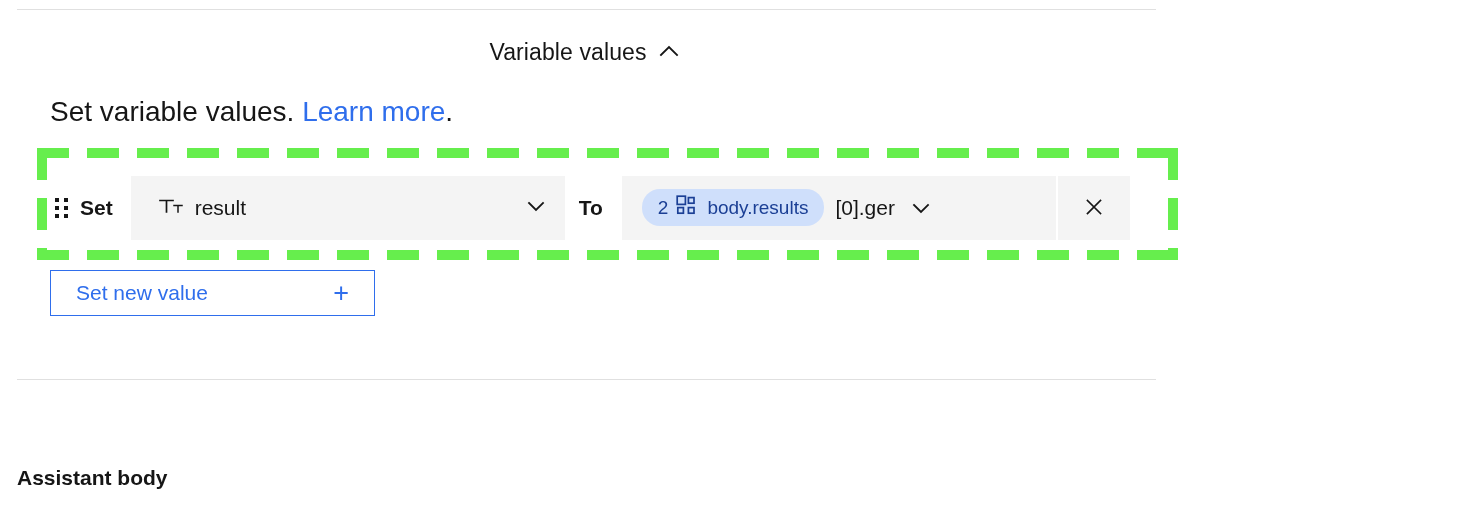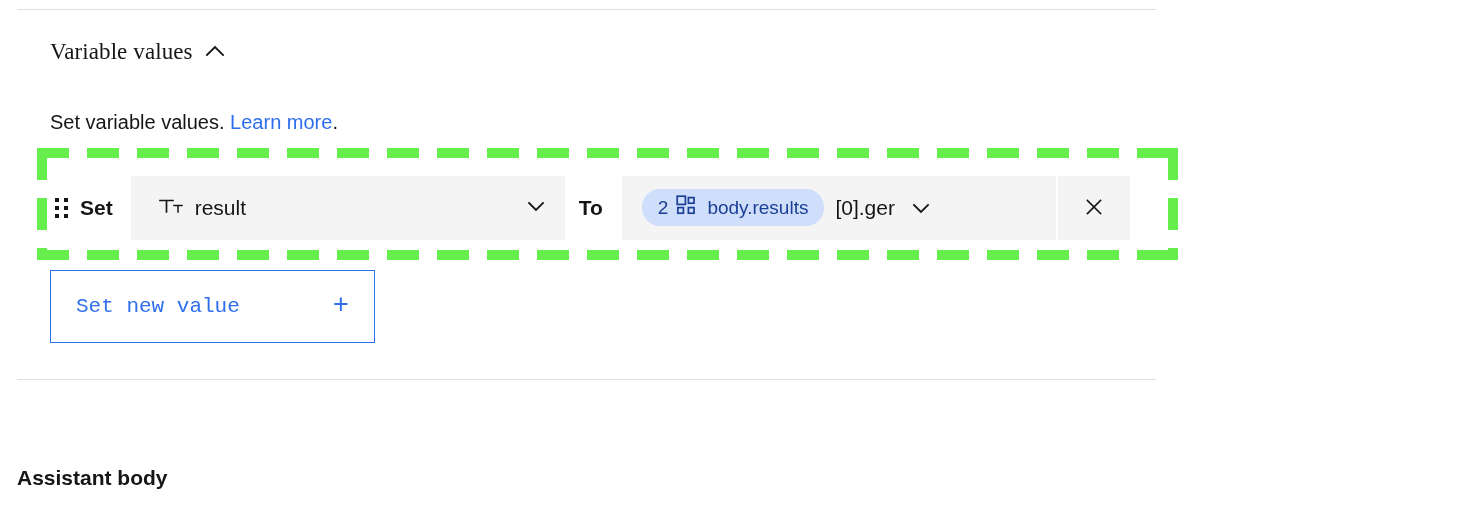--- a/index.html
+++ b/index.html
@@ -34,22 +34,21 @@
 
   
   .section-header {
     position: absolute;
     left: 17px;
     top: 28px;
     width: 1139px;
     height: 48px;
     display: flex;
     align-items: center;
-    justify-content: flex-start;
-    font-family: Liberation Serif, serif;
+    justify-content: center;
   }
   .section-title {
     font-size: 23px;
     font-weight: 400;
     color: #161616;
     letter-spacing: 0.1px;
     padding-left: 33px;
   }
   .chevron-btn {
     width: 44px;
@@ -63,22 +62,22 @@
     margin-right: 26px;
   }
   .chev-up, .chev-down {
     display: block;
   }
 
   
   .description {
     position: absolute;
     left: 50px;
-    top: 108px;
-    font-size: 20px;
+    top: 98px;
+    font-size: 28px;
     line-height: 28px;
     color: #161616;
     white-space: nowrap;
   }
   .description a {
     color: #2f6eec;
     text-decoration: none;
     cursor: pointer;
   }
 
@@ -210,25 +209,25 @@
     cursor: pointer;
     padding: 0;
   }
 
   
   .set-new-btn {
     position: absolute;
     left: 50px;
     top: 270px;
     width: 325px;
-    height: 73px;
+    height: 46px;
     border: 1px solid #2f6eec;
     background: #ffffff;
     color: #2f6eec;
-    font-family: Liberation Mono, monospace;
+    font-family: Liberation Sans, sans-serif;
     font-size: 21px;
     display: flex;
     align-items: center;
     justify-content: space-between;
     padding: 0 25px 0 25px;
     box-sizing: border-box;
     cursor: pointer;
   }
   .plus-icon {
     font-size: 27px;

